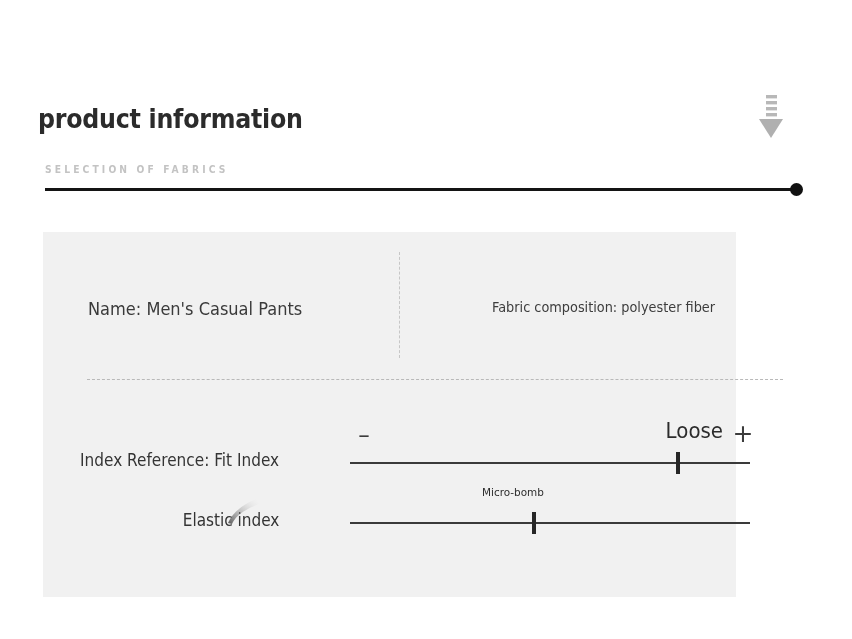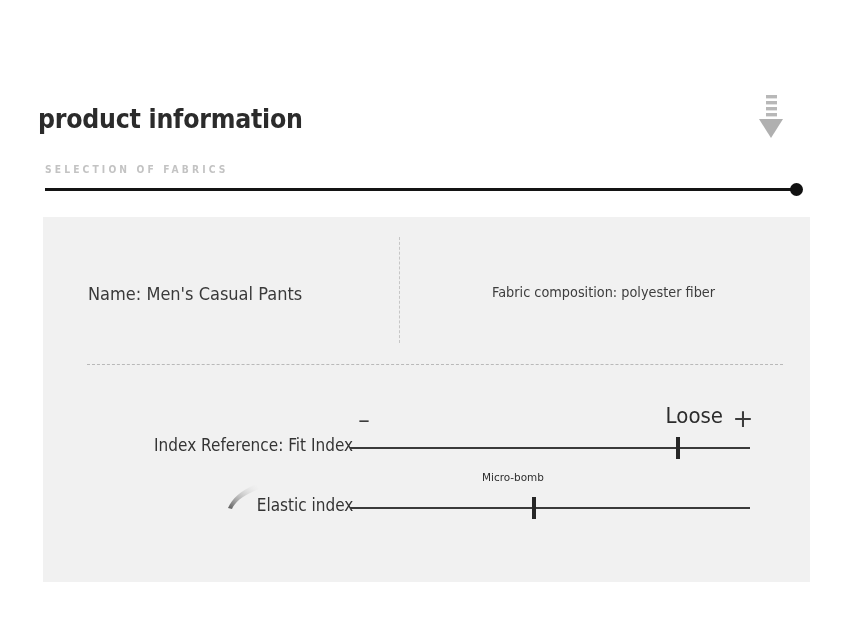--- a/index.html
+++ b/index.html
@@ -81,22 +81,22 @@
     width: 13px;
     height: 13px;
     border-radius: 50%;
     background: #111111;
   }
 
   
   #info-card {
     position: absolute;
     left: 43px;
-    top: 217px;
-    width: 767px;
+    top: 232px;
+    width: 693px;
     height: 365px;
     background: #f1f1f1;
   }
 
   
   #product-name {
     position: absolute;
     left: 45px;
     top: 66px;
     font-family: "DejaVu Sans", sans-serif;

